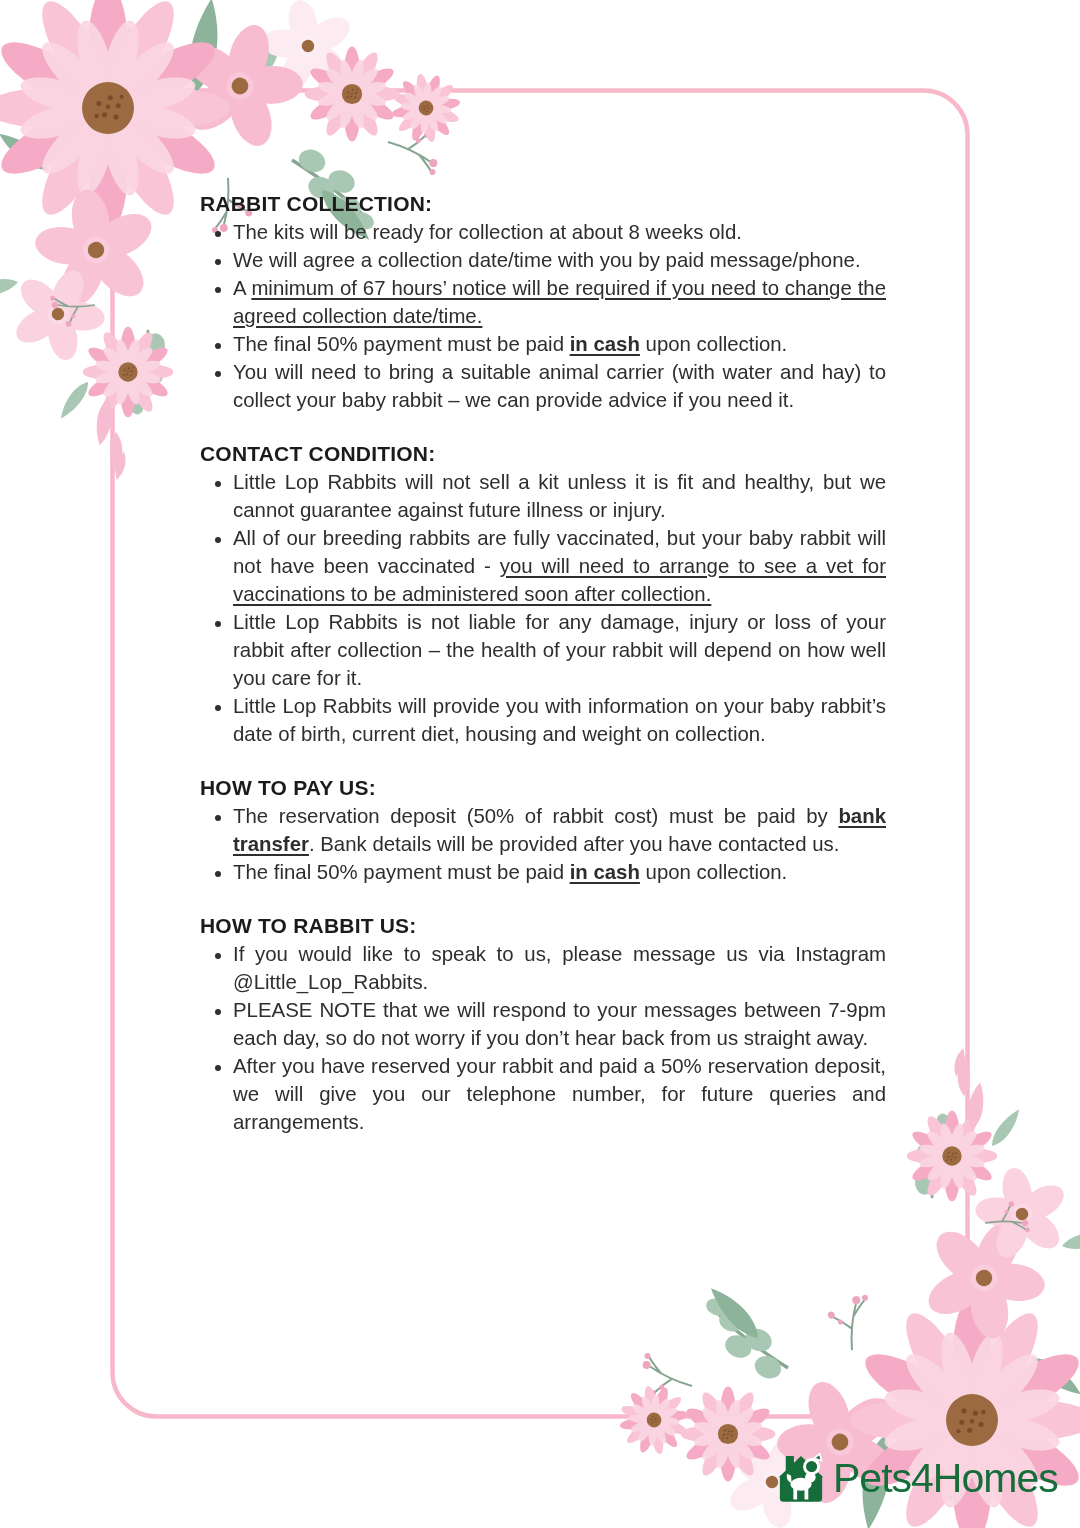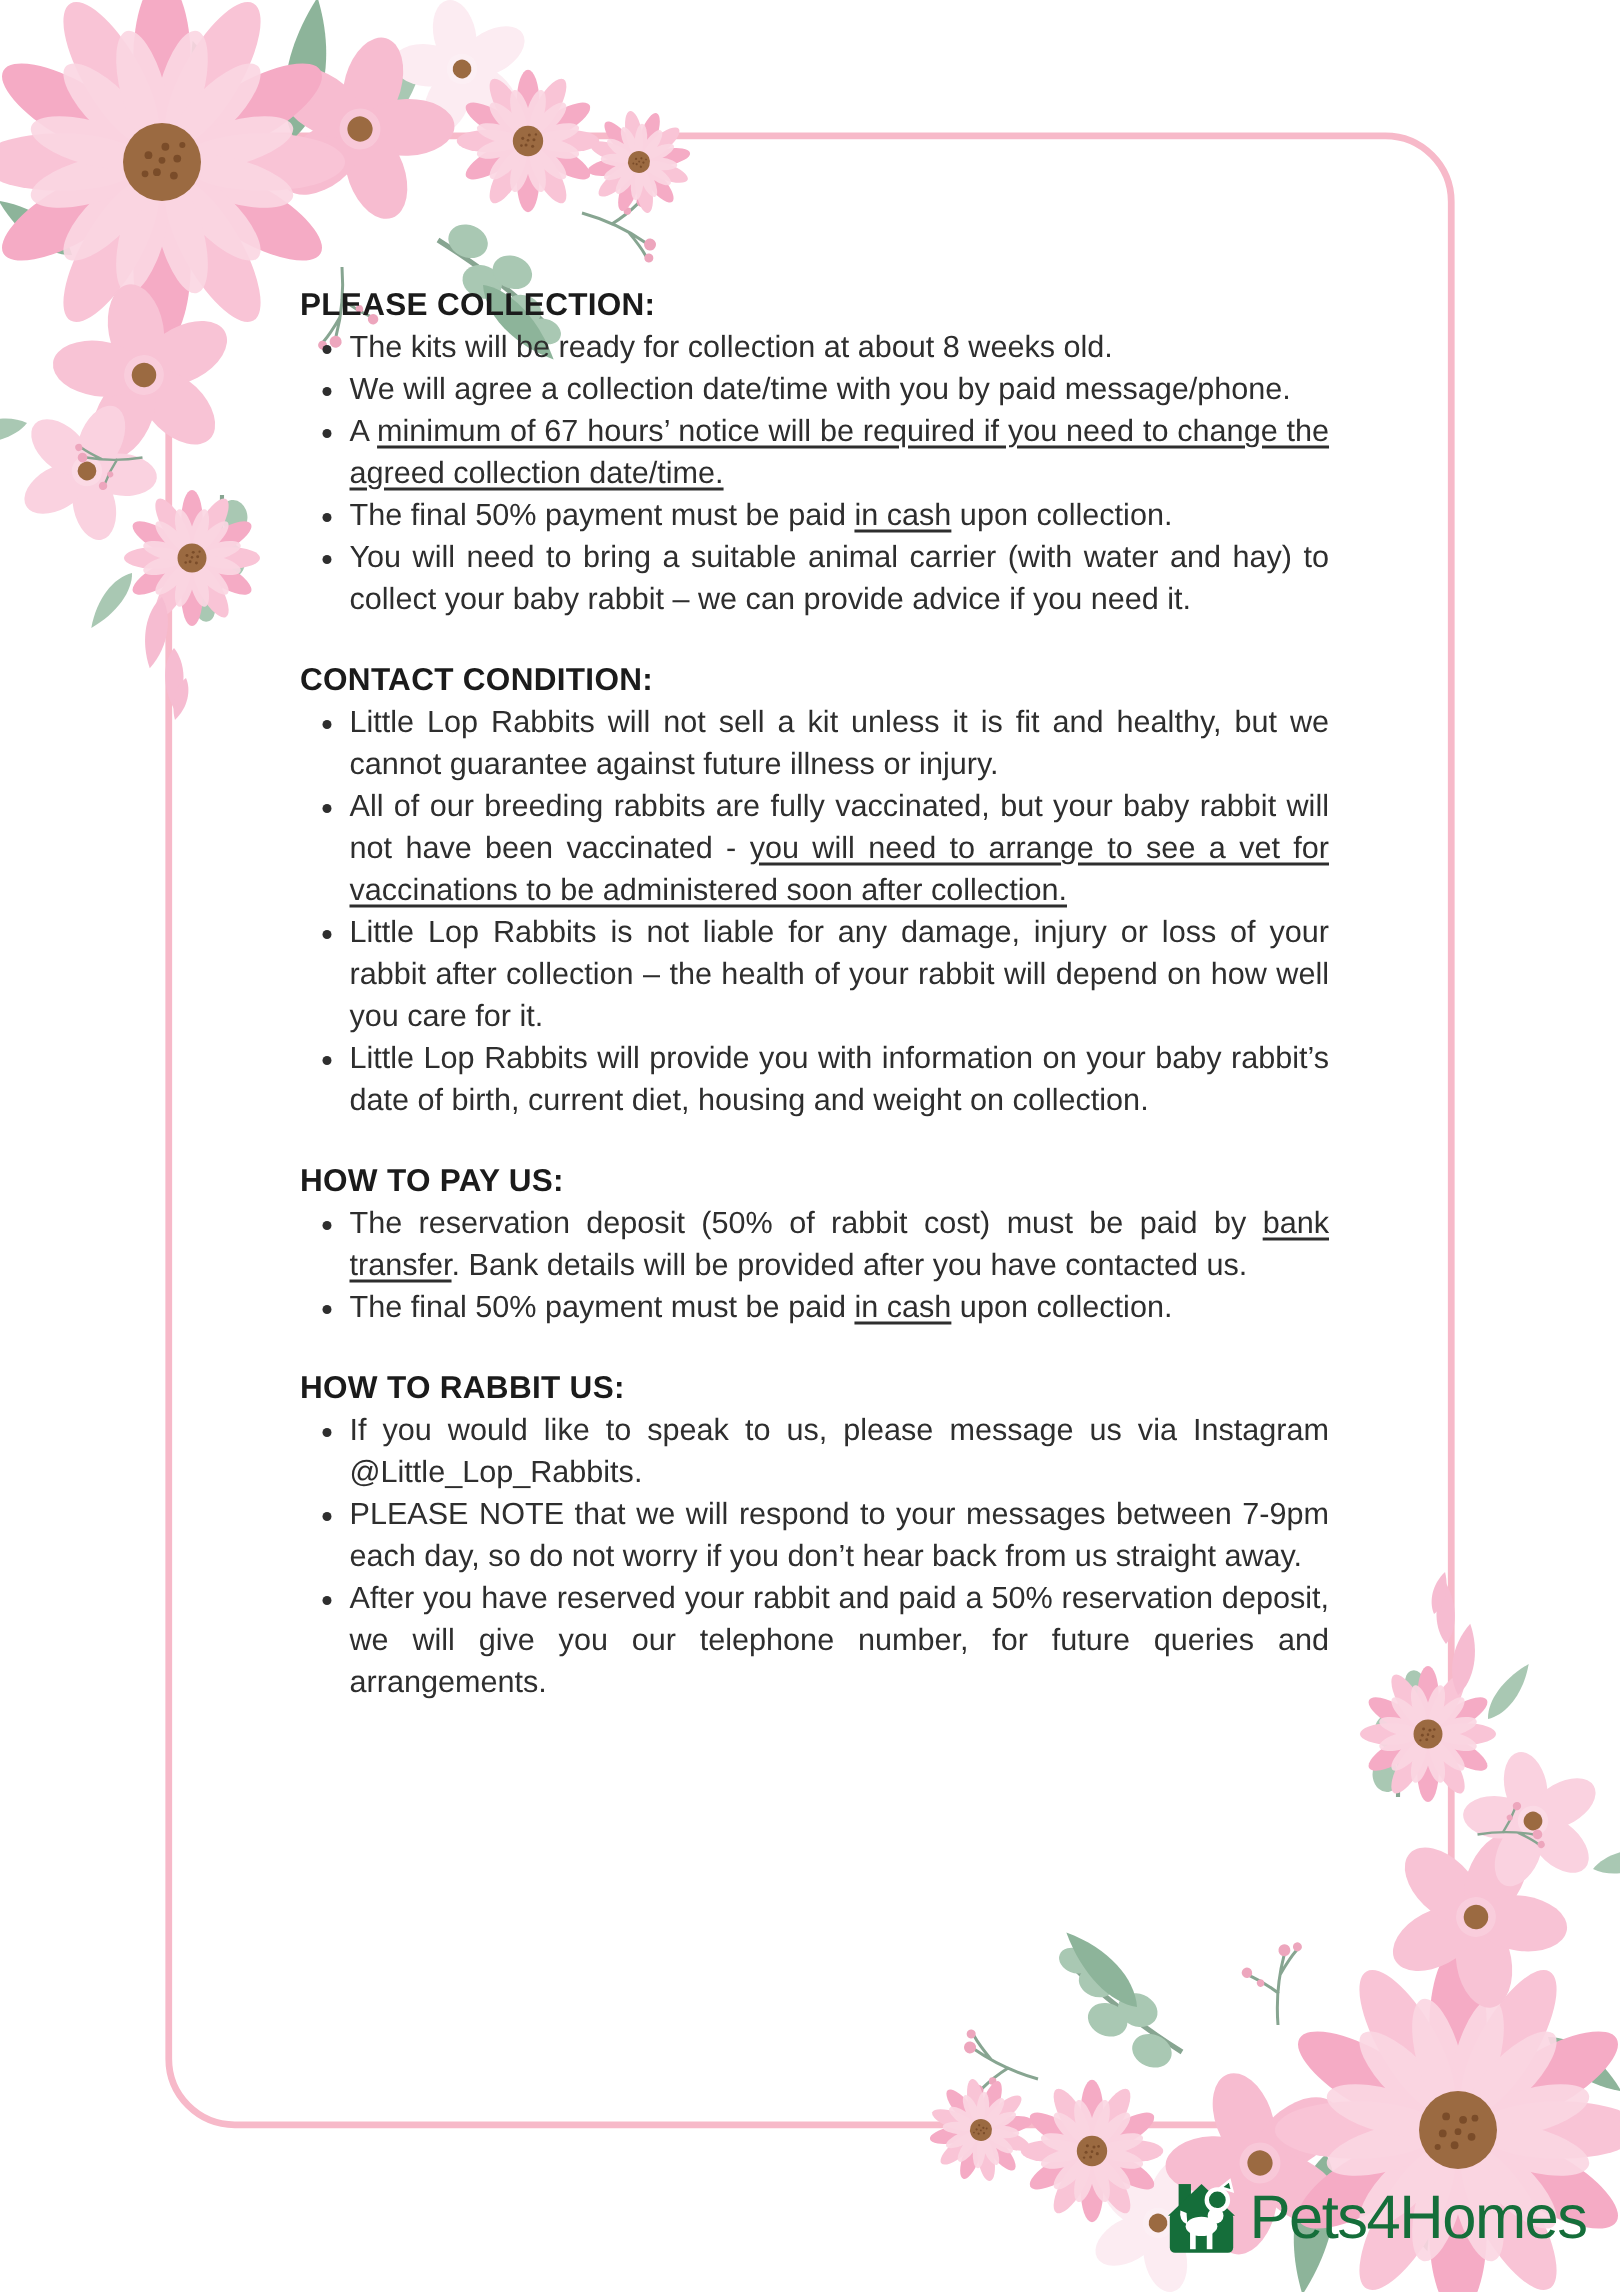--- a/index.html
+++ b/index.html
@@ -38,21 +38,21 @@
     color:var(--heading);letter-spacing:.2px;
   }
   .section ul{
     margin:0 0 26px 0;padding:0 0 0 33px;list-style:disc outside;
   }
   .section li{
     margin:0;text-align:justify;
   }
   .section li::marker{color:var(--text);font-size:0.9em;}
   .ul{text-decoration:underline;text-underline-offset:3px;text-decoration-thickness:1.5px;}
-  .bu{font-weight:400;text-decoration:underline;text-underline-offset:3px;text-decoration-thickness:2px;}
+  .bu{font-weight:700;text-decoration:underline;text-underline-offset:3px;text-decoration-thickness:2px;}
 
   .logo{
     position:absolute;left:776px;top:1449px;z-index:3;
     display:flex;align-items:flex-end;gap:7px;
   }
   .logo .logo-text{
     color:var(--logo);font-weight:400;font-size:41px;line-height:50px;
     letter-spacing:-1px;white-space:nowrap;
   }
 </style>
@@ -160,21 +160,21 @@
   </defs>
 
   <rect class="frame" x="112.5" y="90.5" width="855" height="1326" rx="44" stroke-width="4.5"></rect>
   <use href="#bouquet"></use>
   <use href="#bouquet" transform="rotate(180 540 764)"></use>
 </svg>
 
 <div class="content">
 
   <div class="section">
-    <h2>PLEASE COLLECTION:</h2>
+    <h2>RABBIT COLLECTION:</h2>
     <ul>
       <li><span>The kits will be ready for collection at about 8 weeks old.</span></li>
       <li><span>We will agree a collection date/time with you by paid message/phone.</span></li>
       <li><span>A </span><span class="ul">minimum of 67 hours’ notice will be required if you need to change the agreed collection date/time.</span></li>
       <li><span>The final 50% payment must be paid </span><span class="bu">in cash</span><span> upon collection.</span></li>
       <li><span>You will need to bring a suitable animal carrier (with water and hay) to collect your baby rabbit – we can provide advice if you need it.</span></li>
     </ul>
   </div>
 
   <div class="section">

